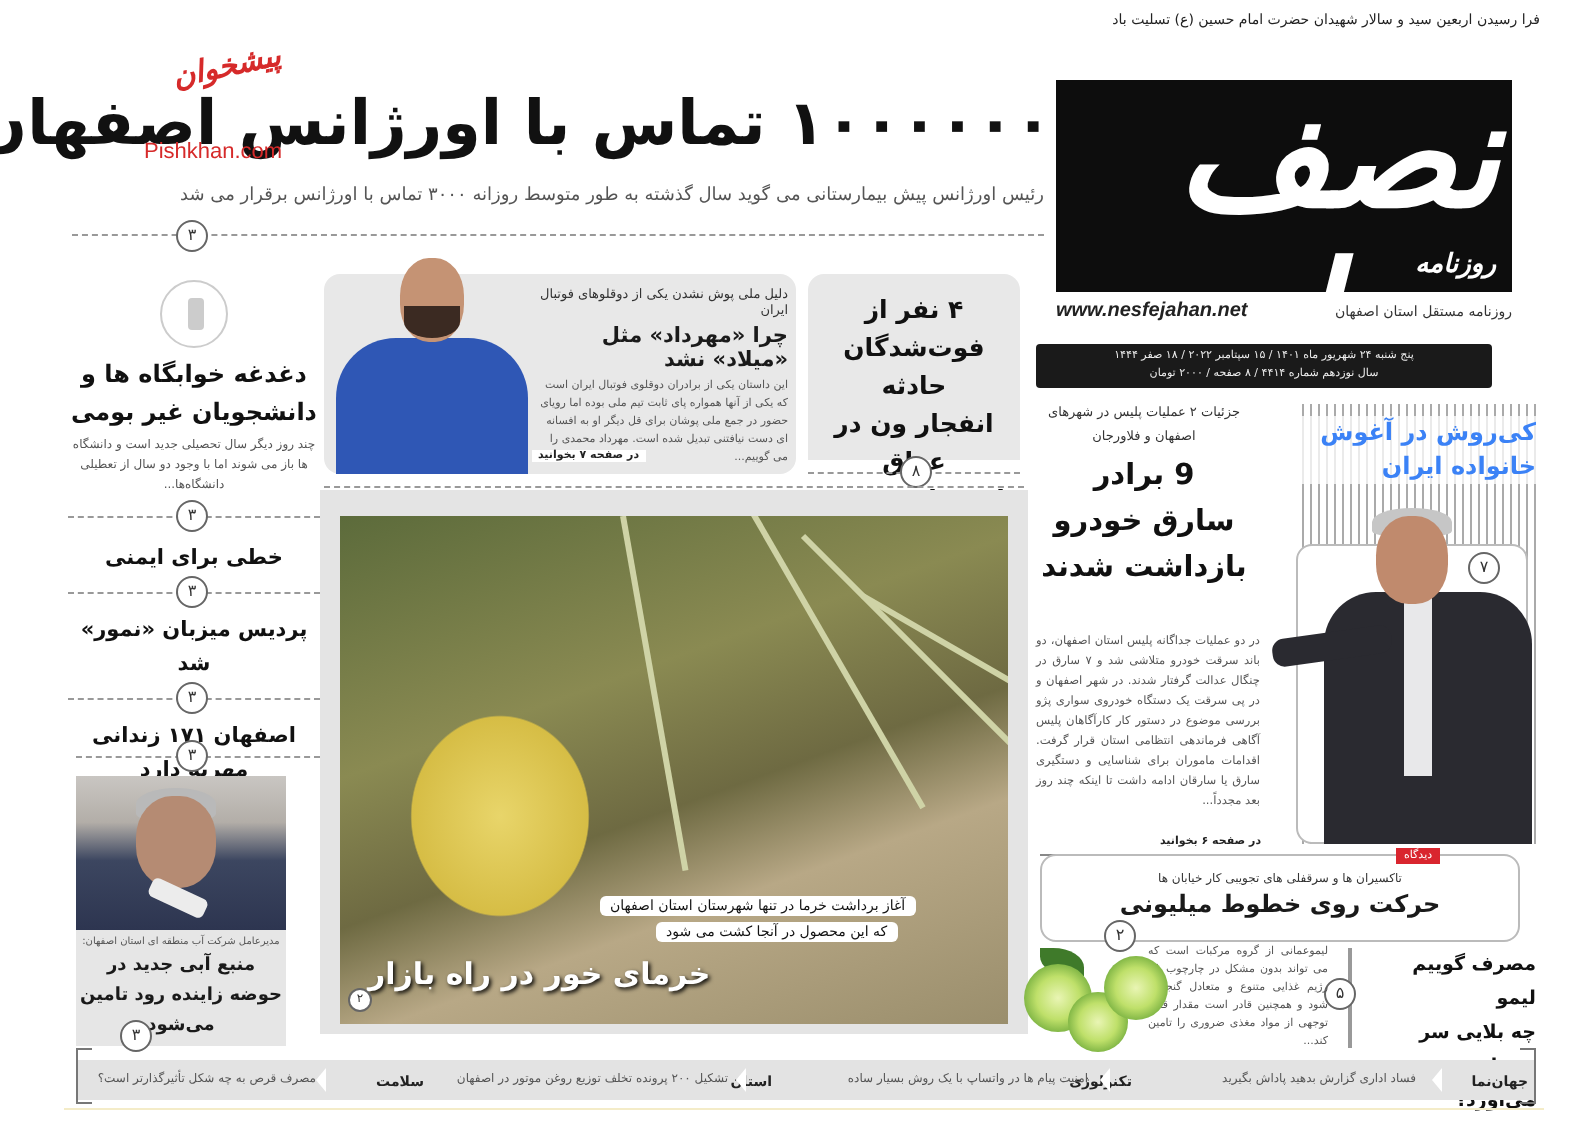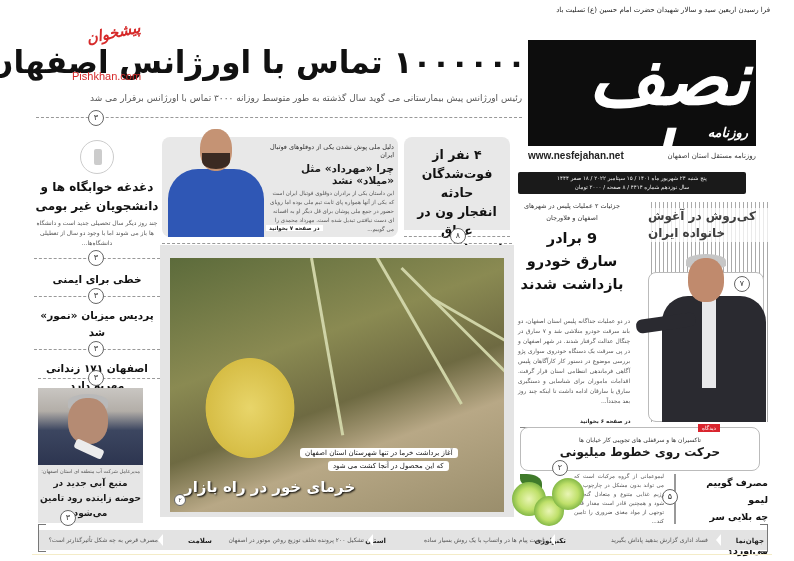--- a/index.html
+++ b/index.html
@@ -6,21 +6,21 @@
   html, body { width: 794px; height: 561px; overflow: hidden; background: #ffffff; }
   body { font-family: "DejaVu Sans", sans-serif; color: #1a1a1a; position: relative; direction: rtl; }
 
   .abs { position: absolute; }
 
   
   .tagline { left: 530px; top: 6px; width: 240px; font-size: 7px; color: #222; text-align: right; }
   .logo-box { left: 528px; top: 40px; width: 228px; height: 106px; background: #0d0d0d; overflow: hidden; }
   .logo-text { position: absolute; right: 6px; top: -2px; font-family: "DejaVu Serif", serif; font-weight: bold; font-size: 74px; color: #fff; letter-spacing: -4px; line-height: 1.1; font-style: italic; }
   .logo-sub { position: absolute; right: 8px; bottom: 6px; font-size: 13px; color: #fff; font-weight: bold; font-style: italic; }
-  .website { left: 528px; top: 150px; font-family: "Liberation Sans", sans-serif; font-size: 10px; font-weight: bold; direction: ltr; color: #222; }
+  .website { left: 528px; top: 150px; font-family: "Liberation Sans", sans-serif; font-size: 10px; font-weight: bold; direction: ltr; color: #222; font-style: italic; }
   .indep { left: 660px; top: 152px; width: 96px; font-size: 7px; text-align: right; color: #333; }
   .datebar { left: 518px; top: 172px; width: 228px; height: 22px; background: #1a1a1a; color: #eee; font-size: 5.5px; text-align: center; line-height: 9px; padding-top: 2px; border-radius: 2px; }
 
   
   .headline { left: 40px; top: 44px; width: 486px; font-size: 31px; font-weight: bold; color: #111; text-align: right; white-space: nowrap; letter-spacing: -1px; }
   .watermark { left: 72px; top: 70px; font-family: "Liberation Sans", sans-serif; font-size: 11px; color: #d62a2a; direction: ltr; }
   .watermark-fa { left: 86px; top: 24px; font-size: 15px; color: #d62a2a; font-style: italic; font-weight: bold; transform: rotate(-12deg); }
   .subhead { left: 36px; top: 93px; width: 486px; font-size: 9px; color: #555; text-align: right; white-space: nowrap; }
 
   .rule-dotted { border-top: 1px dashed #999; height: 0; }
@@ -77,21 +77,21 @@
   .police { left: 512px; top: 200px; width: 120px; text-align: center; }
   .police-kicker { font-size: 6.5px; color: #333; line-height: 12px; }
   .police-title { font-size: 14.5px; font-weight: bold; line-height: 23px; color: #111; margin-top: 3px; }
   .police-body { left: 518px; top: 316px; width: 112px; font-size: 5.8px; color: #555; line-height: 10px; text-align: justify; }
   .police-more { left: 580px; top: 418px; font-size: 5.5px; font-weight: bold; color: #222; }
   .police-rule { left: 520px; top: 427px; width: 112px; border-top: 1px solid #888; }
 
   
   .queiroz { left: 648px; top: 202px; width: 120px; height: 220px; background: repeating-linear-gradient(90deg, #fff 0 3px, #aaa 3px 4px); }
   .queiroz-frame { left: 648px; top: 272px; width: 116px; height: 150px; border: 1px solid #bbb; border-radius: 8px; background: #fff; }
-  .q-title { left: 648px; top: 208px; width: 120px; text-align: left; font-size: 12px; font-weight: bold; color: #404040; line-height: 17px; background: rgba(255,255,255,0.75); }
+  .q-title { left: 648px; top: 208px; width: 120px; text-align: right; font-size: 12px; font-weight: bold; color: #3b82f6; line-height: 17px; background: rgba(255,255,255,0.75); }
   .q-head { left: 688px; top: 258px; width: 36px; height: 44px; background: #c08a6d; border-radius: 45%; }
   .q-hair { left: 686px; top: 254px; width: 40px; height: 14px; background: #c6c6c6; border-radius: 50% 50% 20% 20%; }
   .q-body { left: 662px; top: 296px; width: 104px; height: 126px; background: #2a2a30; border-radius: 26px 26px 0 0; }
   .q-shirt { left: 702px; top: 298px; width: 14px; height: 90px; background: #e8e8ea; }
   .q-arm { left: 636px; top: 316px; width: 60px; height: 14px; background: #2a2a30; transform: rotate(-8deg); border-radius: 6px; }
   .q-ref { left: 734px; top: 276px; }
 
   
   .taxi { left: 520px; top: 427px; width: 240px; height: 44px; border: 1px solid #bbb; border-radius: 8px; background: #fff; text-align: center; }
   .taxi-badge { left: 698px; top: 424px; background: #d9252e; color: #fff; font-size: 5.5px; padding: 1px 4px; }

